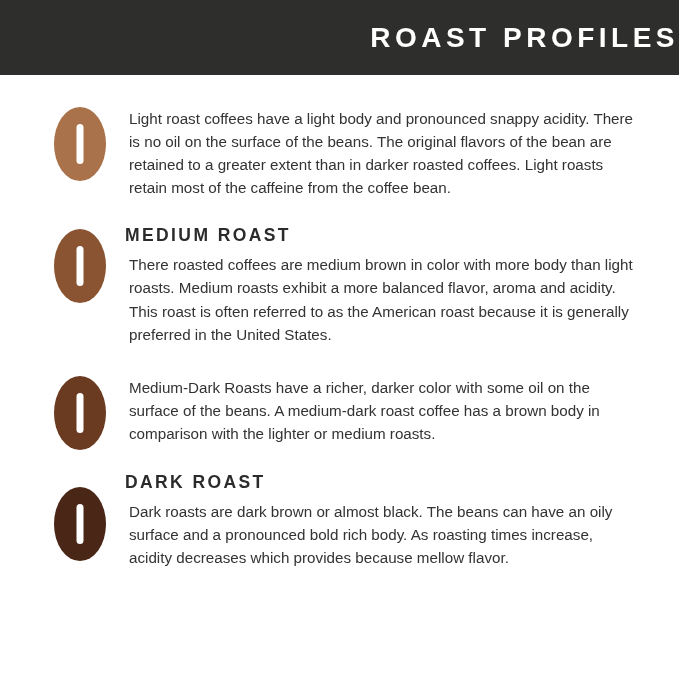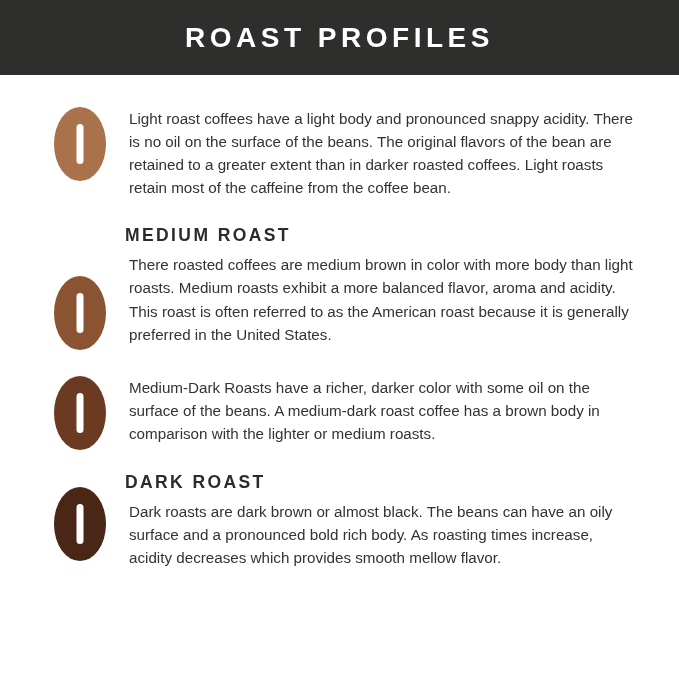--- a/index.html
+++ b/index.html
@@ -81,30 +81,30 @@
   }
   .roast-desc {
     font-size: 15.2px;
     line-height: 1.52;
     color: #333333;
     margin: 4px;
     font-family: "Liberation Sans", sans-serif;
   }
   
   .row-0 { margin-top: 4px; }
-  .row-1 { margin-top: 12px; align-items: flex-end; }
+  .row-1 { margin-top: 12px; }
   .row-2 { margin-top: 12px; }
   .row-3 { margin-top: 18px; align-items: center; }
 </style>
 </head>
 <body>
 
 <div class="page">
 
-  <div class="header-bar" style="background: rgb(46, 46, 44);">
+  <div class="header-bar" style="background: rgb(46, 46, 44); justify-content: flex-end;">
     <div class="header-title" style="color: rgb(255, 255, 255);">ROAST PROFILES</div>
   </div>
 
   <div class="content">
 
     <div class="roast-row row-0">
       <div class="bean-wrap">
         <div class="bean" style="background:#a9724a">
           <div class="crease"></div>
         </div>
@@ -138,18 +138,18 @@
     </div>
 
     <div class="roast-row row-3">
       <div class="bean-wrap">
         <div class="bean" style="background:#4a2617">
           <div class="crease"></div>
         </div>
       </div>
       <div class="roast-text">
         <h2 class="roast-title">DARK ROAST</h2>
-        <p class="roast-desc">Dark roasts are dark brown or almost black. The beans can have an oily surface and a pronounced bold rich body. As roasting times increase, acidity decreases which provides smooth mellow flavor.</p>
+        <p class="roast-desc">Dark roasts are dark brown or almost black. The beans can have an oily surface and a pronounced bold rich body. As roasting times increase, acidity decreases which provides because mellow flavor.</p>
       </div>
     </div>
 
   </div>
 </div>
 
 </body></html>

